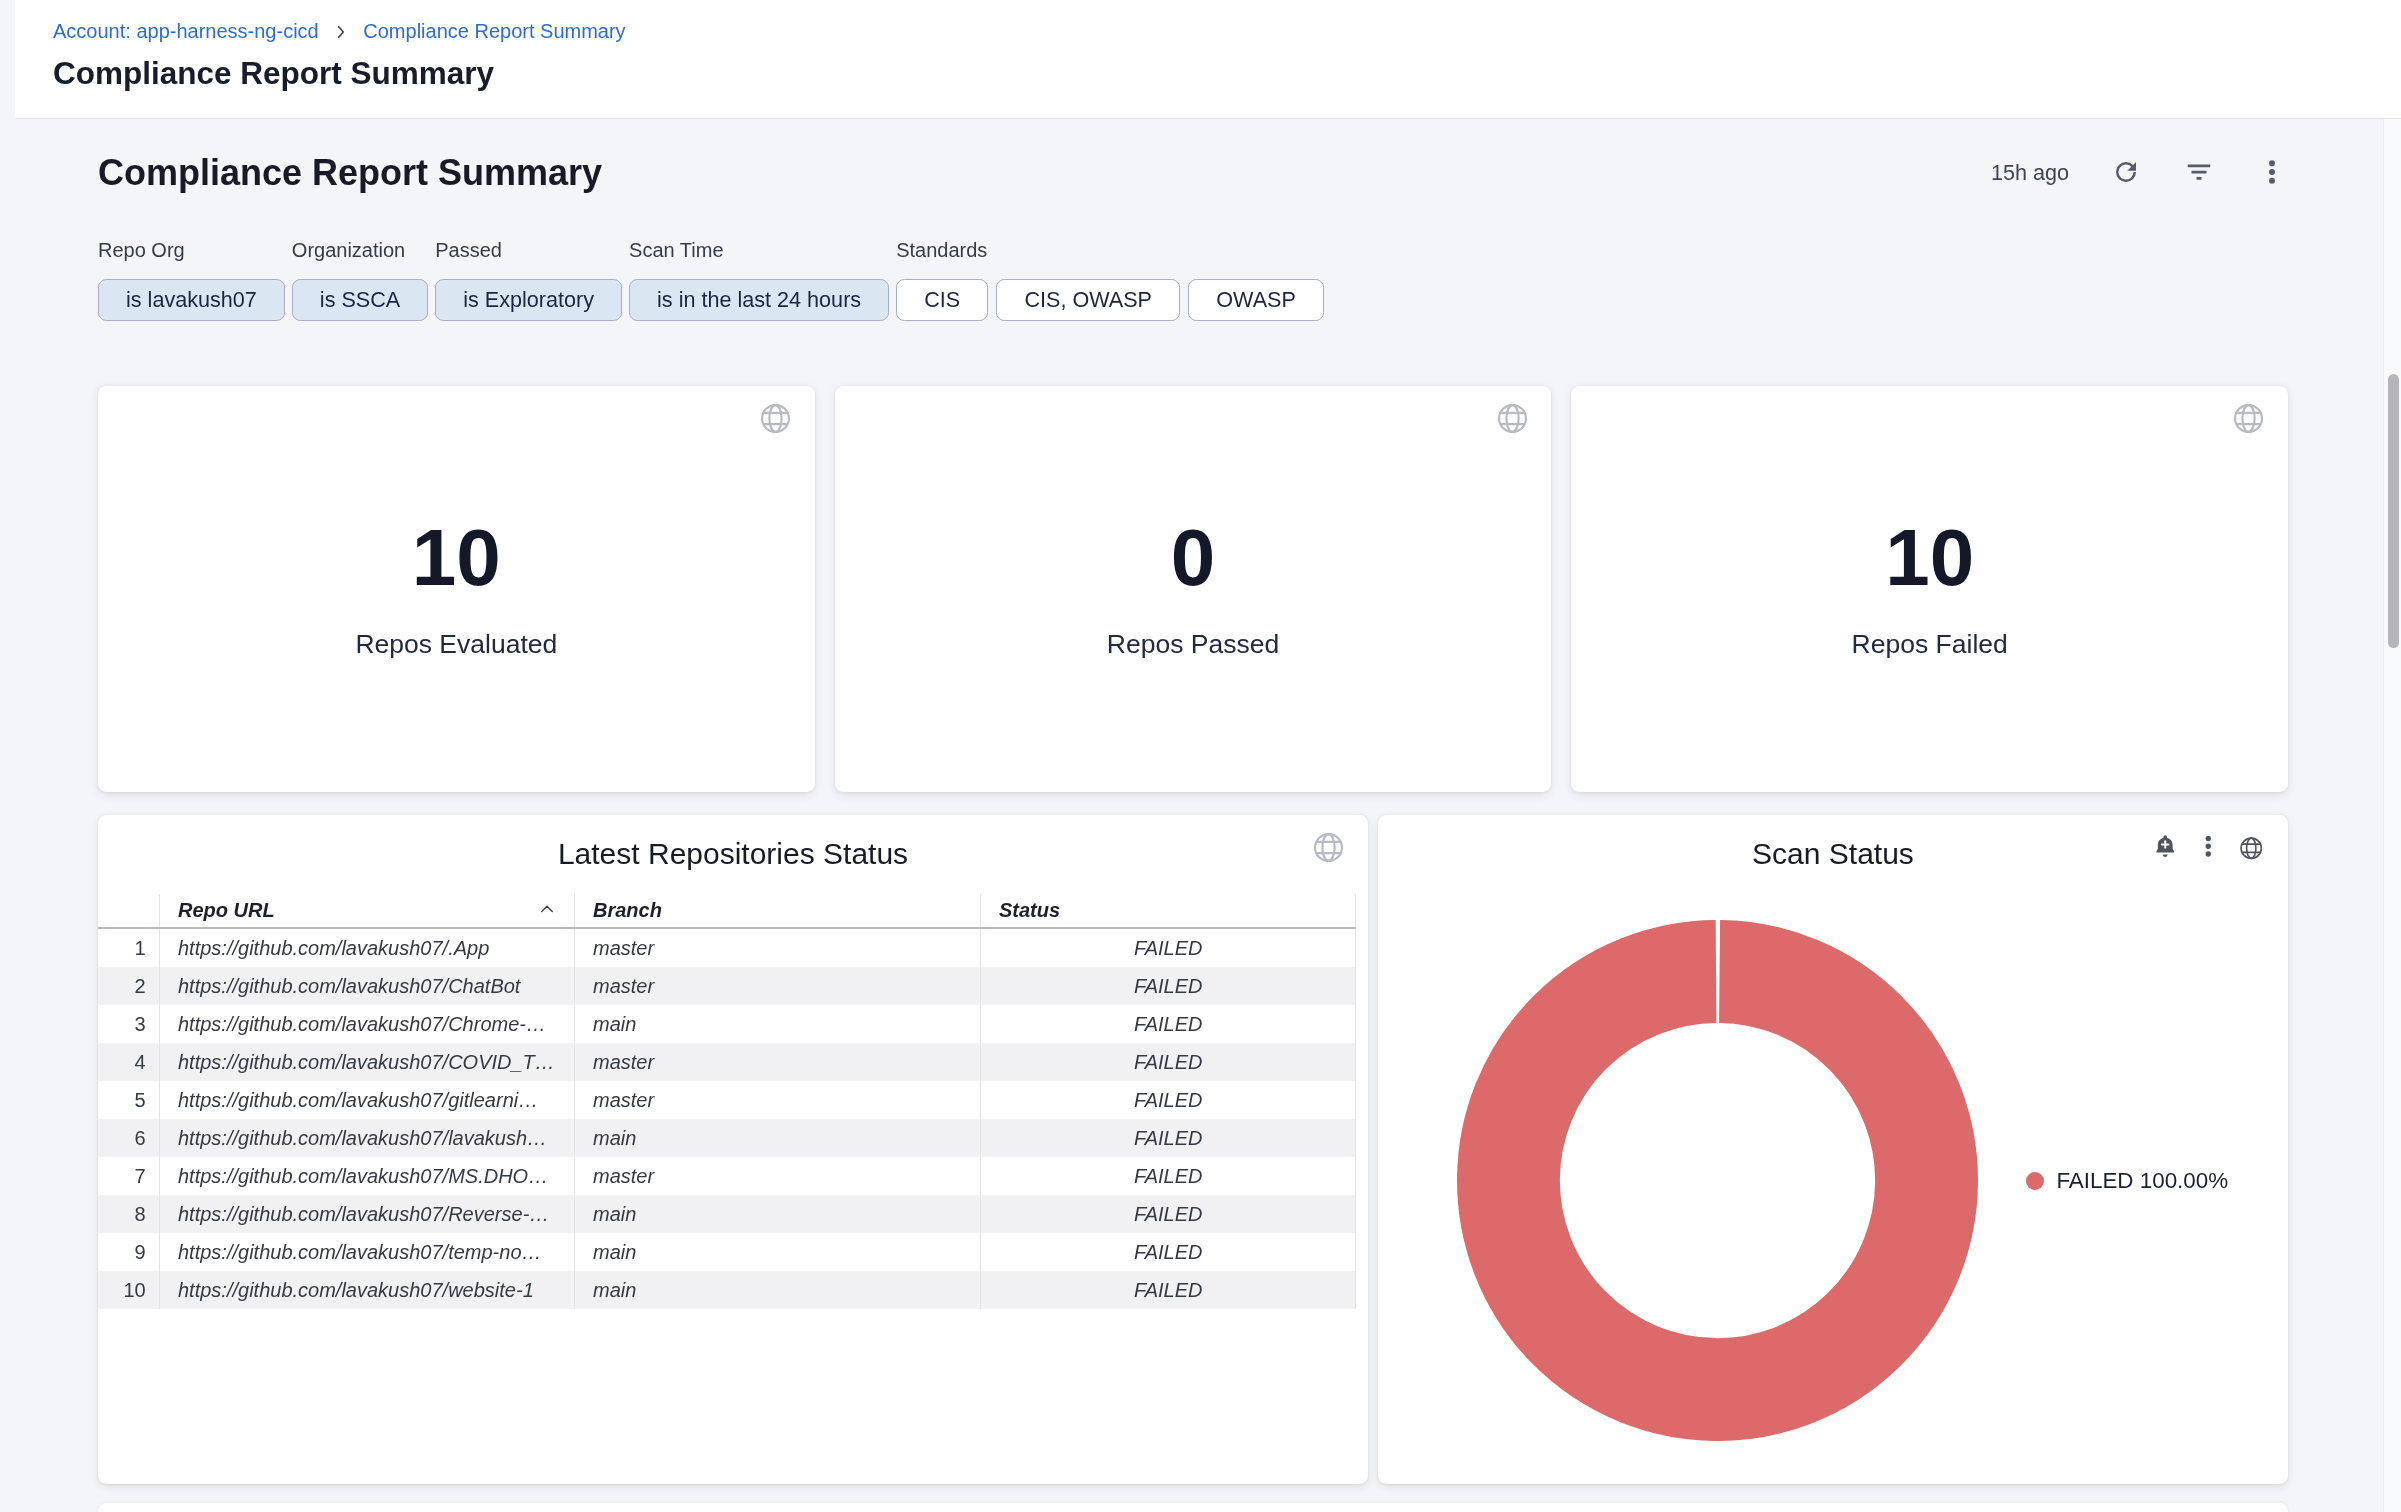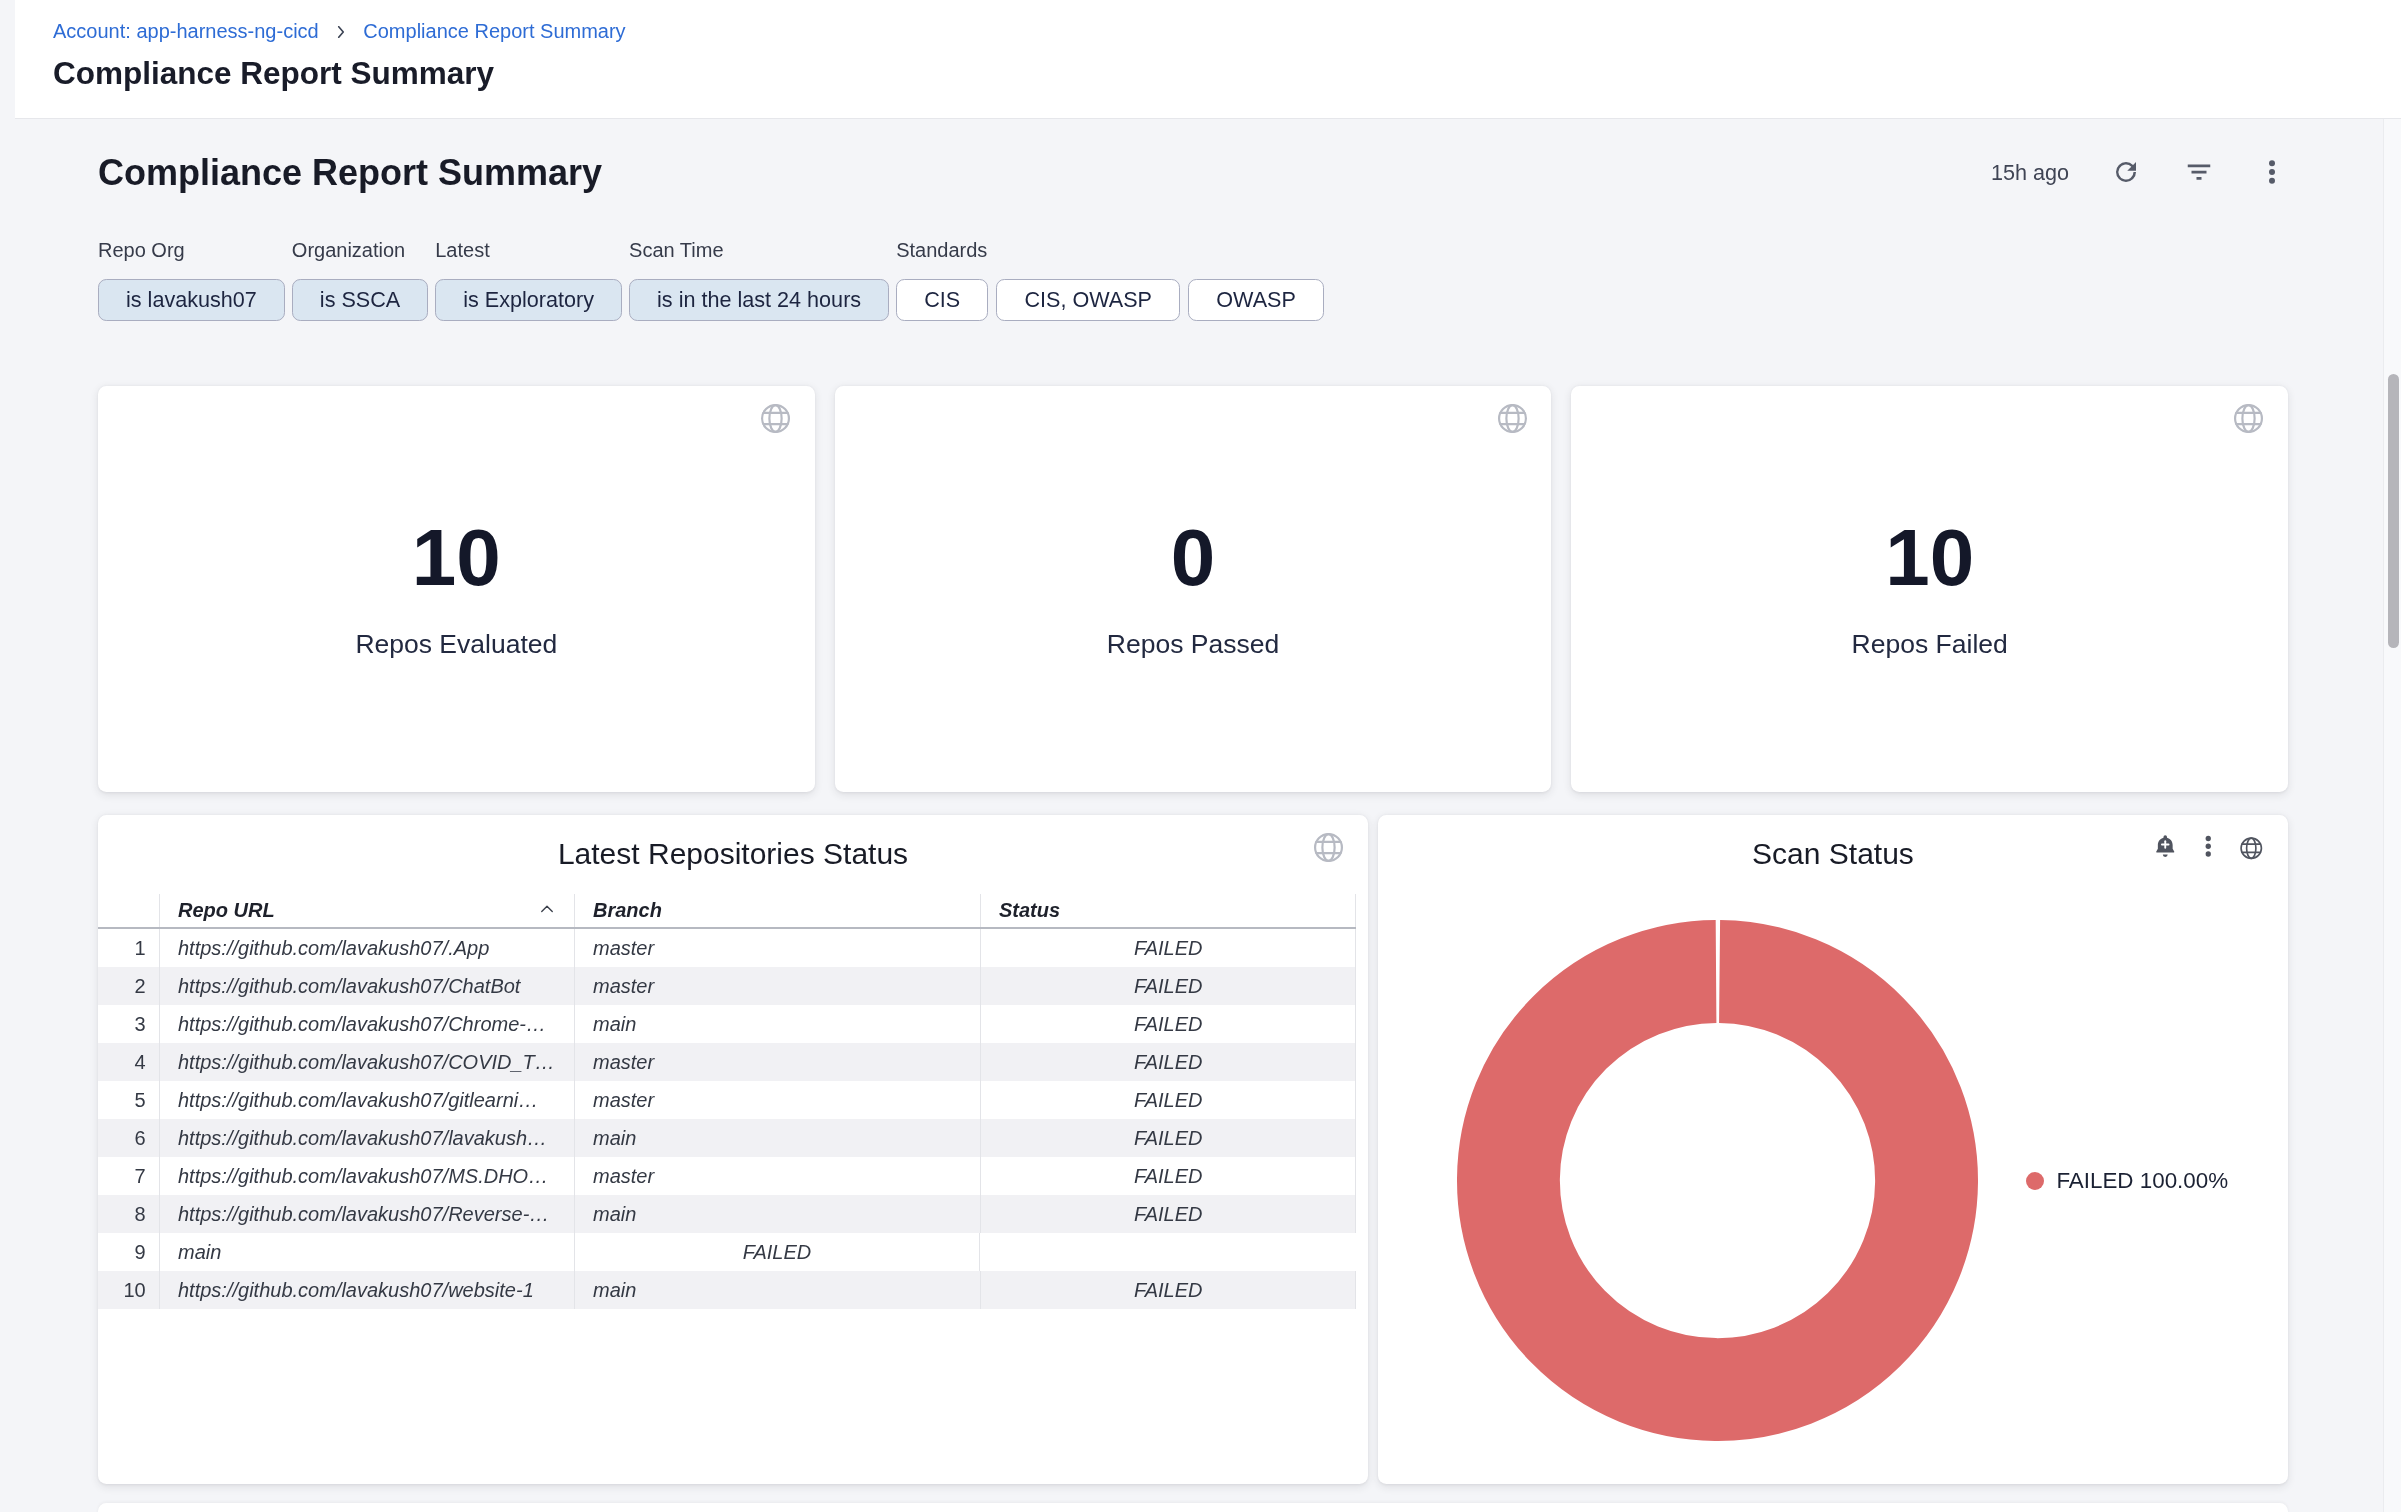--- a/index.html
+++ b/index.html
@@ -222,21 +222,21 @@
         <span class="chip filled">is lavakush07</span>
       </div>
     </div>
     <div class="filter-group">
       <span class="filter-label">Organization</span>
       <div class="chip-row">
         <span class="chip filled">is SSCA</span>
       </div>
     </div>
     <div class="filter-group">
-      <span class="filter-label">Latest</span>
+      <span class="filter-label">Passed</span>
       <div class="chip-row">
         <span class="chip filled">is Exploratory</span>
       </div>
     </div>
     <div class="filter-group">
       <span class="filter-label">Scan Time</span>
       <div class="chip-row">
         <span class="chip filled">is in the last 24 hours</span>
       </div>
     </div>
@@ -348,20 +348,21 @@
           <div class="gc">FAILED</div>
         </div>
         <div class="g-row alt">
           <div class="gc num">8</div>
           <div class="gc">https://github.com/lavakush07/Reverse-…</div>
           <div class="gc">main</div>
           <div class="gc">FAILED</div>
         </div>
         <div class="g-row">
           <div class="gc num">9</div>
+          <div class="gc">https://github.com/lavakush07/temp-no…</div>
           <div class="gc">main</div>
           <div class="gc">FAILED</div>
         </div>
         <div class="g-row alt">
           <div class="gc num">10</div>
           <div class="gc">https://github.com/lavakush07/website-1</div>
           <div class="gc">main</div>
           <div class="gc">FAILED</div>
         </div>
       </div>

